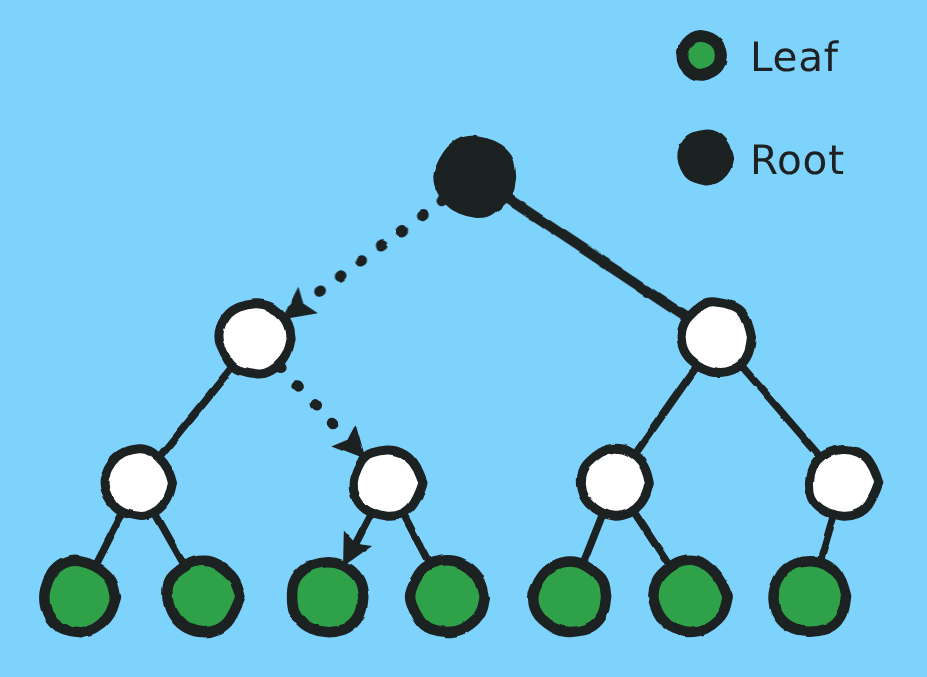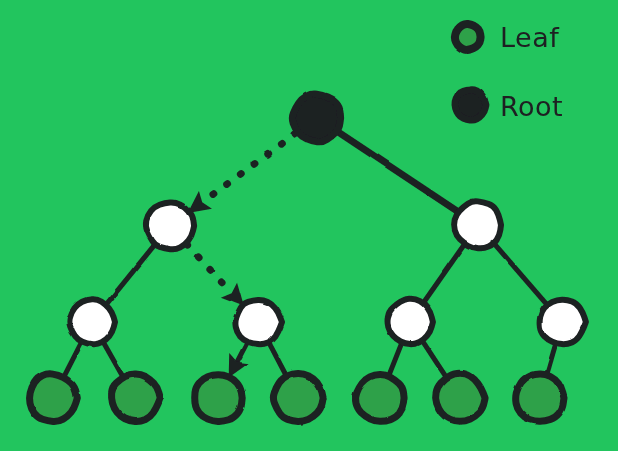--- a/index.html
+++ b/index.html
@@ -8,21 +8,21 @@
     padding: 0;
     background: #ffffff;
   }
   body {
     font-family: "DejaVu Sans", sans-serif;
   }
   #canvas-wrap {
     position: relative;
     width: 618px;
     height: 451px;
-    background: #22c55e;
+    background: #7dd3fc;
     overflow: hidden;
   }
   #tree-svg {
     position: absolute;
     left: 0;
     top: 0;
     width: 618px;
     height: 451px;
     display: block;
   }

